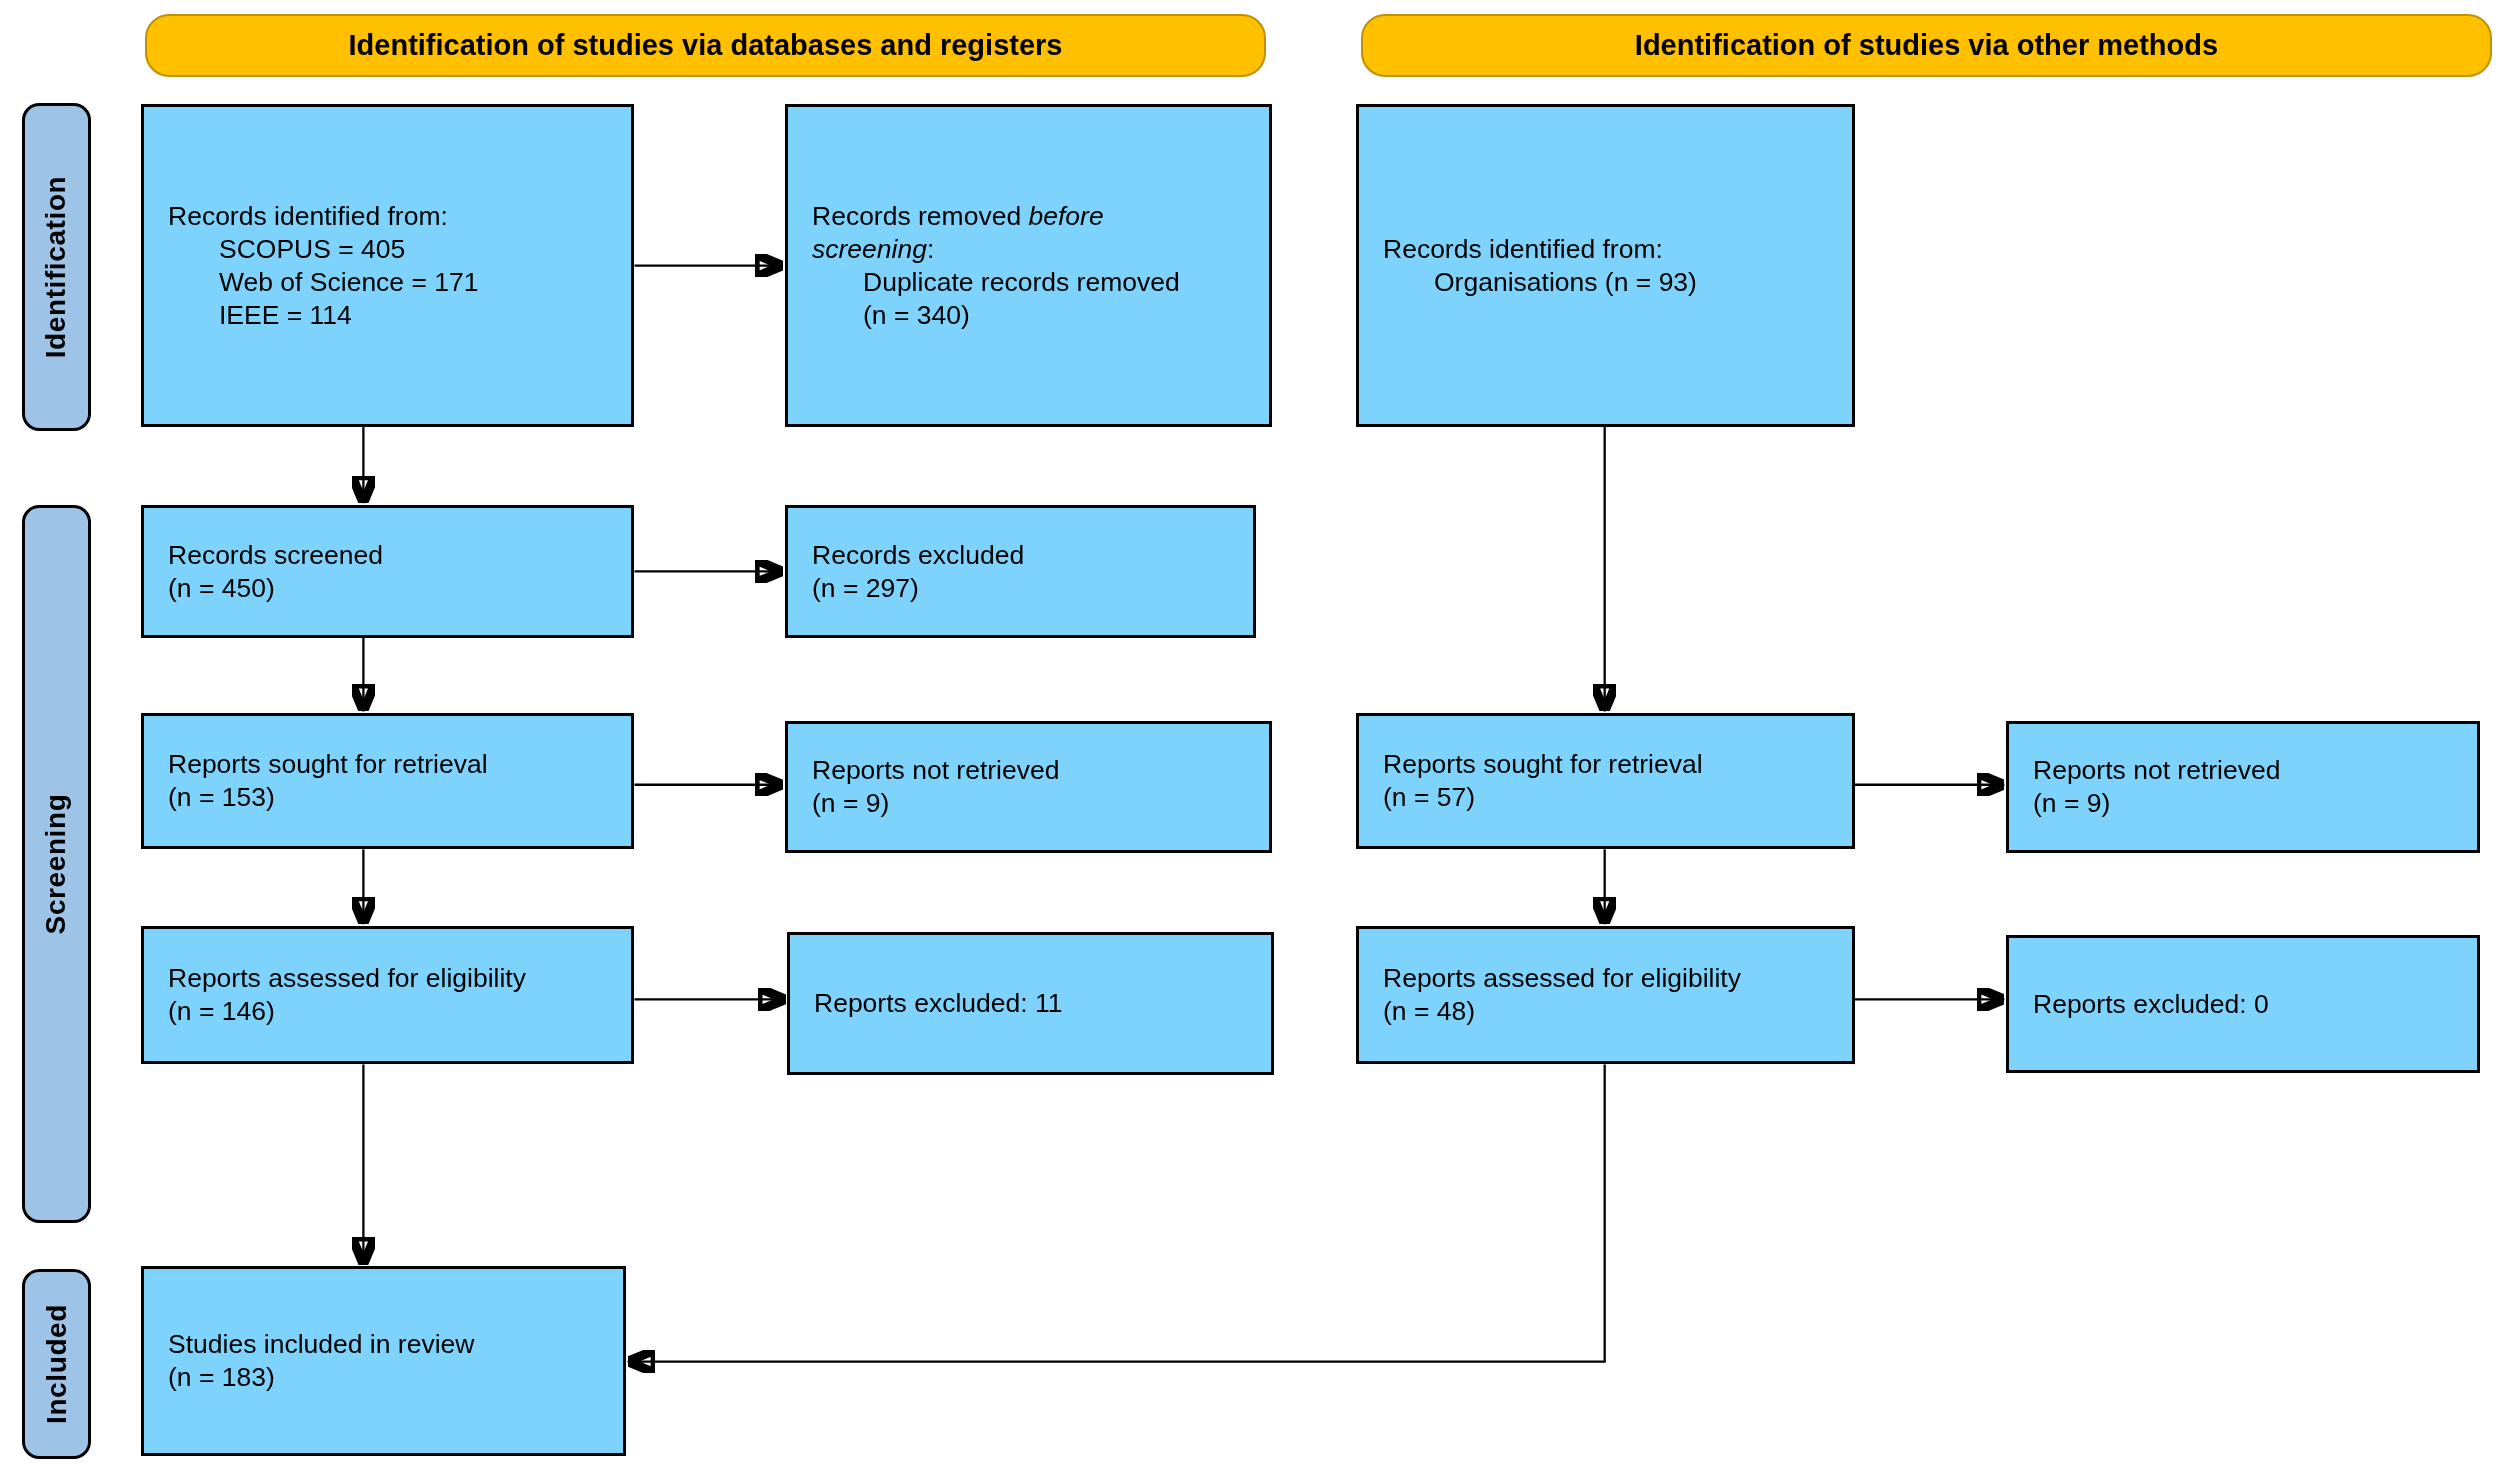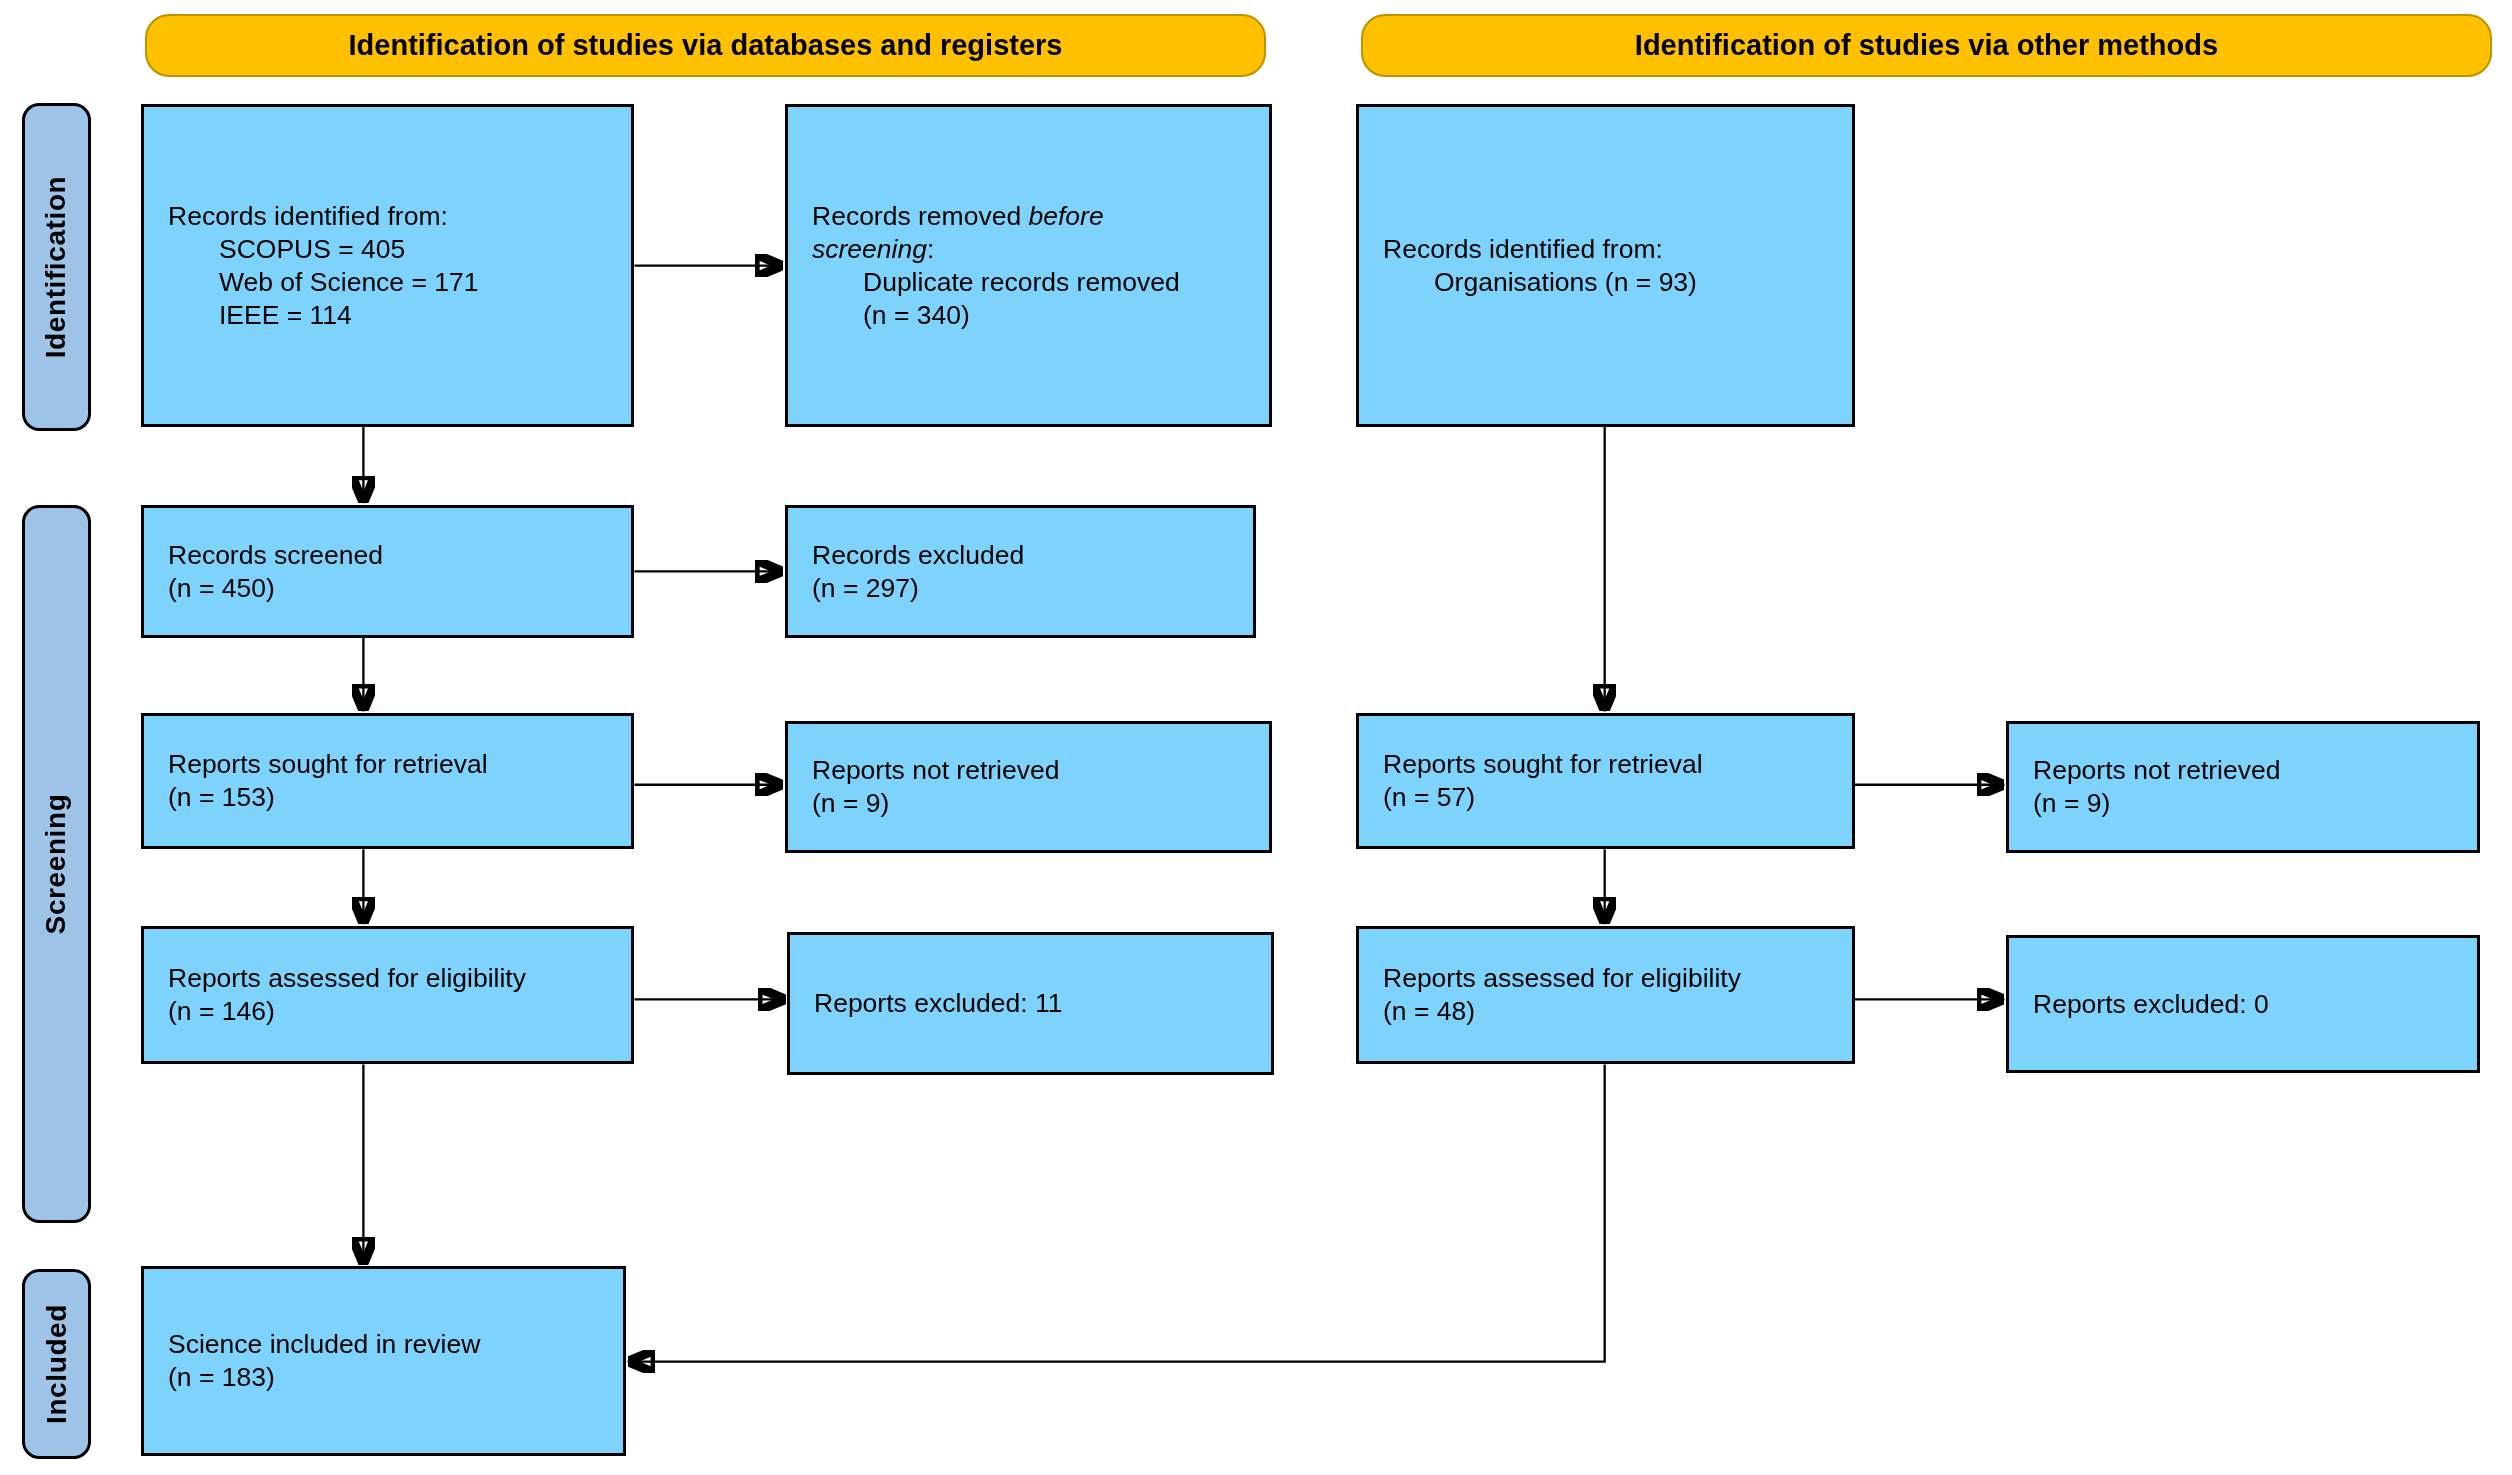--- a/index.html
+++ b/index.html
@@ -128,21 +128,21 @@
   <div class="box" style="left:141px; top:926px; width:493px; height:138px;">
     <div class="line">Reports assessed for eligibility</div>
     <div class="line">(n = 146)</div>
   </div>
 
   <div class="box" style="left:787px; top:932px; width:487px; height:143px;">
     <div class="line">Reports excluded: 11</div>
   </div>
 
   <div class="box" style="left:141px; top:1266px; width:485px; height:190px;">
-    <div class="line">Science included in review</div>
+    <div class="line">Studies included in review</div>
     <div class="line">(n = 183)</div>
   </div>
 
   <div class="box" style="left:1356px; top:104px; width:499px; height:323px;">
     <div class="line">Records identified from:</div>
     <div class="line indent">Organisations (n = 93)</div>
   </div>
 
   <div class="box" style="left:1356px; top:713px; width:499px; height:136px;">
     <div class="line">Reports sought for retrieval</div>

